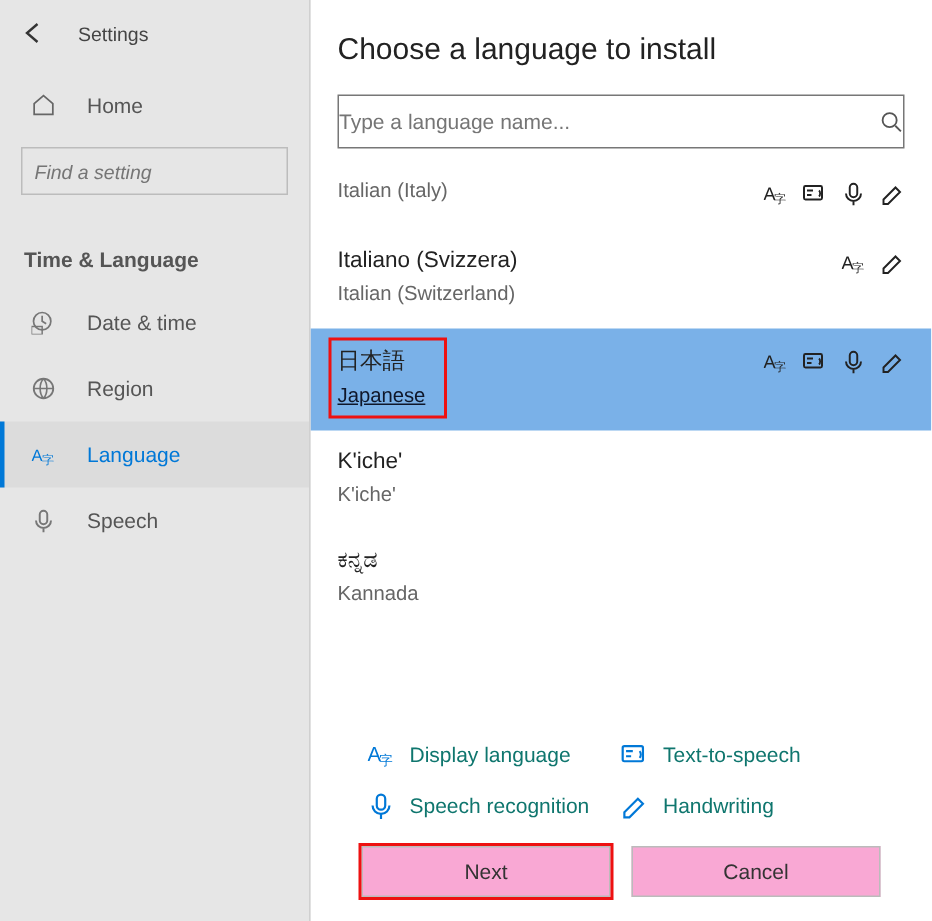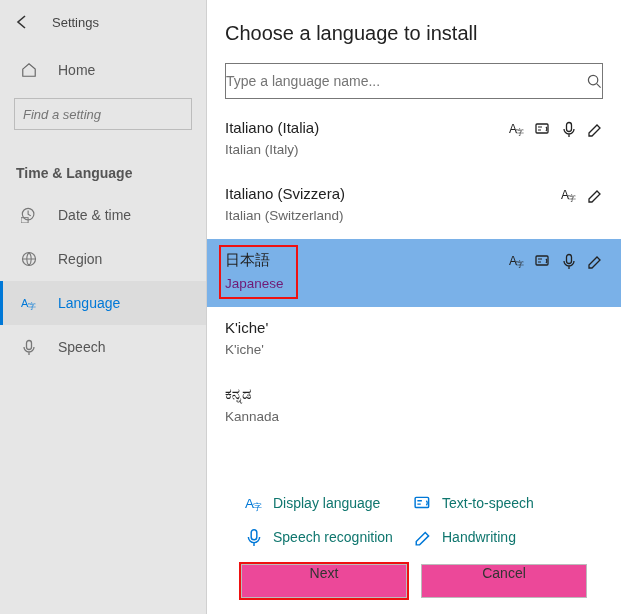--- a/index.html
+++ b/index.html
@@ -94,21 +94,21 @@
   }
   .lang-item {
     padding: 12px 18px 16px 18px;
     display: flex;
     align-items: flex-start;
     justify-content: space-between;
   }
   .lang-item.selected {
     background: #7ab1e8;
   }
-  .lang-item.selected .lang-sub { color:#701a75; }
+  .lang-item.selected .lang-sub { color:#0f172a;text-decoration:underline; }
   .lang-name { font-size: 15px; color:#222; margin-bottom:6px;}
   .lang-sub { font-size: 13.5px; color:#666; }
   .lang-icons { display:flex; gap:10px; margin-top:2px;}
   .lang-icons svg { width:16px; height:16px; }
   .red-box {
     border: 2.5px solid #e11;
     position: absolute;
     pointer-events: none;
   }
   .lang-texts { position: relative; }
@@ -126,24 +126,24 @@
   .legend-item svg { width:18px; height:18px; color:#0078d7; }
   
   .footer {
     display:flex;
     gap: 14px;
     padding: 8px 16px 16px 16px;
   }
   .btn {
     flex:1;
     height: 34px;
-    background:#ec4899;
+    background:#f9a8d4;
     border:1px solid #bbb;
     display:flex;
-    align-items:flex-start;
+    align-items:center;
     justify-content:center;
     font-size:14px;
     color:#333;
     cursor:pointer;
     position: relative;
   }
   .btn-primary-box {
     position:absolute; inset:-3px;
     border: 2.5px solid #e11;
     pointer-events:none;
@@ -265,21 +265,20 @@
   <div class="lang-search">
     <input placeholder="Type a language name..." style="">
     <svg viewBox="0 0 16 16" width="15" height="15" color="#555">
         <use href="#i-search"></use>
       </svg>
   </div>
 
   <div class="lang-list" id="lang-list">
       <div class="lang-item">
         <div class="lang-texts">
-          <div class="lang-name">Italiano (Italia)</div>
           <div class="lang-sub">Italian (Italy)</div>
         </div>
         <div class="lang-icons">
           <svg viewBox="0 0 16 16" style="color: rgb(34, 34, 34);">
             <use href="#i-display"></use>
           </svg>
           <svg viewBox="0 0 16 16" style="color: rgb(34, 34, 34);">
             <use href="#i-tts"></use>
           </svg>
           <svg viewBox="0 0 16 16" style="color: rgb(34, 34, 34);">

